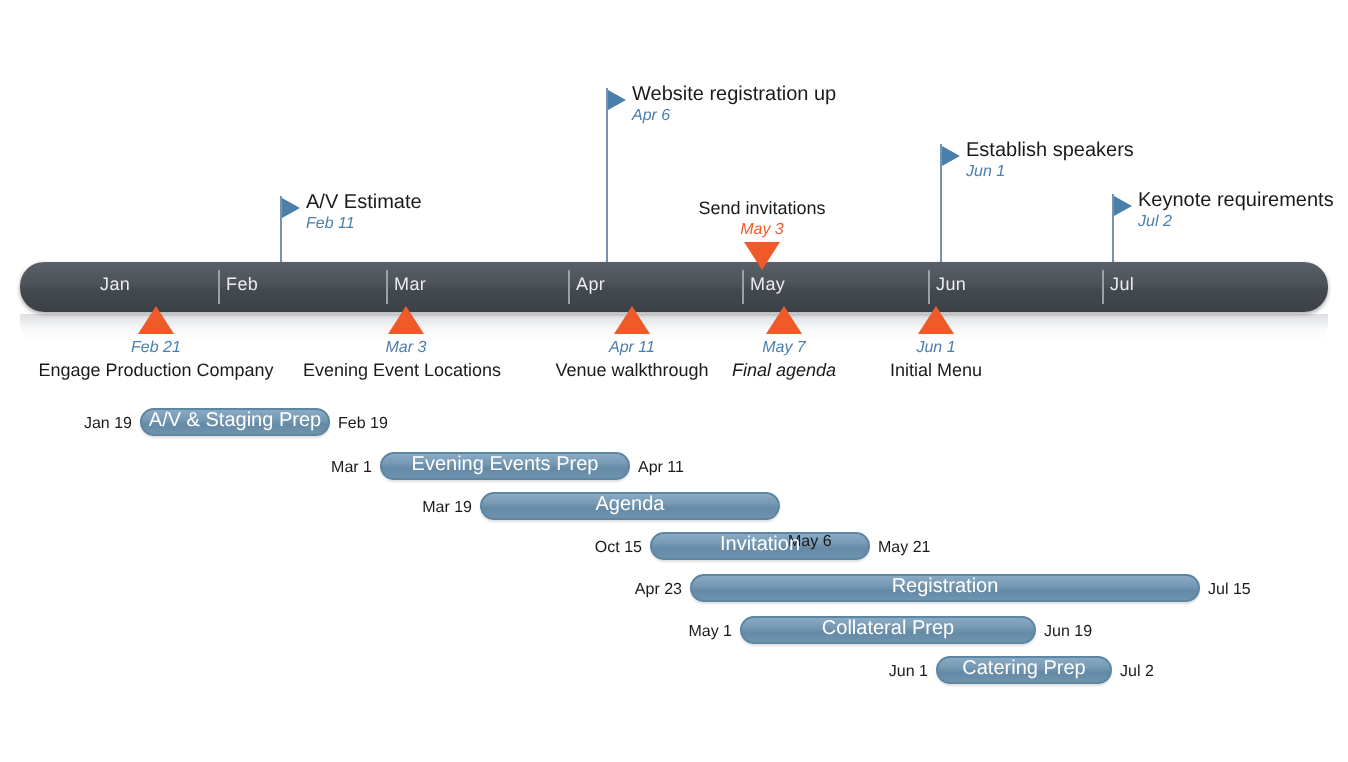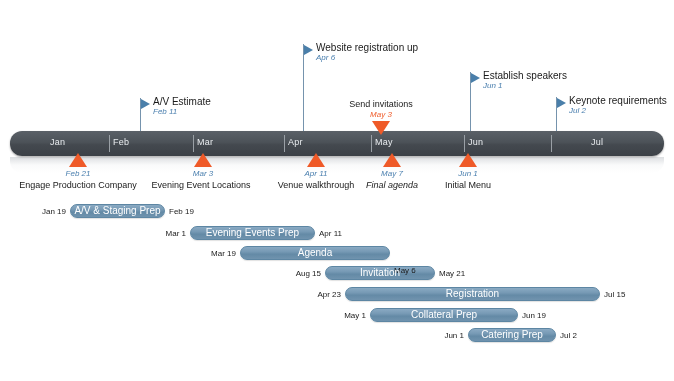--- a/index.html
+++ b/index.html
@@ -224,21 +224,21 @@
       <div class="month-label" style="left: 113px;">Feb</div>
       <div class="month-tick" style="left: 193px;"></div>
       <div class="month-label" style="left: 197px;">Mar</div>
       <div class="month-tick" style="left: 284px;"></div>
       <div class="month-label" style="left: 288px;">Apr</div>
       <div class="month-tick" style="left: 371px;"></div>
       <div class="month-label" style="left: 375px;">May</div>
       <div class="month-tick" style="left: 464px;"></div>
       <div class="month-label" style="left: 468px;">Jun</div>
       <div class="month-tick" style="left: 551px;"></div>
-      <div class="month-label" style="left: 555px; margin-left: 36px;">Jul</div>
+      <div class="month-label" style="left: 555px;">Jul</div>
     </div>
 
   <div id="up-layer">
       <div class="up-tri" style="left: 69px; top: 153px;"></div>
       <div class="up-date" style="left: 18px; top: 169px; width: 120px;">Feb 21</div>
       <div class="up-title" style="left: -2px; top: 180px; width: 160px;">Engage Production Company</div>
       <div class="up-tri" style="left: 194px; top: 153px;"></div>
       <div class="up-date" style="left: 143px; top: 169px; width: 120px;">Mar 3</div>
       <div class="up-title" style="left: 123px; top: 180px; width: 156px;">Evening Event Locations</div>
       <div class="up-tri" style="left: 307px; top: 153px;"></div>
@@ -260,21 +260,21 @@
       <div class="task-bar" style="left: 190px; top: 226px; width: 125px;"></div>
       <div class="task-label" style="left: 190px; top: 226px; width: 125px;">Evening Events Prep</div>
       <div class="task-start" style="left: 106px; top: 229px; width: 80px;">Mar 1</div>
       <div class="task-end" style="left: 319px; top: 229px; width: 80px;">Apr 11</div>
       <div class="task-bar" style="left: 240px; top: 246px; width: 150px;"></div>
       <div class="task-label" style="left: 240px; top: 246px; width: 150px;">Agenda</div>
       <div class="task-start" style="left: 156px; top: 249px; width: 80px;">Mar 19</div>
       <div class="task-end" style="left: 394px; top: 266px; width: 80px;">May 6</div>
       <div class="task-bar" style="left: 325px; top: 266px; width: 110px;"></div>
       <div class="task-label" style="left: 325px; top: 266px; width: 110px;">Invitation</div>
-      <div class="task-start" style="left: 241px; top: 269px; width: 80px;">Aug 15</div>
+      <div class="task-start" style="left: 241px; top: 269px; width: 80px;">Oct 15</div>
       <div class="task-end" style="left: 439px; top: 269px; width: 80px;">May 21</div>
       <div class="task-bar" style="left: 345px; top: 287px; width: 255px;"></div>
       <div class="task-label" style="left: 345px; top: 287px; width: 255px;">Registration</div>
       <div class="task-start" style="left: 261px; top: 290px; width: 80px;">Apr 23</div>
       <div class="task-end" style="left: 604px; top: 290px; width: 80px;">Jul 15</div>
       <div class="task-bar" style="left: 370px; top: 308px; width: 148px;"></div>
       <div class="task-label" style="left: 370px; top: 308px; width: 148px;">Collateral Prep</div>
       <div class="task-start" style="left: 286px; top: 311px; width: 80px;">May 1</div>
       <div class="task-end" style="left: 522px; top: 311px; width: 80px;">Jun 19</div>
       <div class="task-bar" style="left: 468px; top: 328px; width: 88px;"></div>

